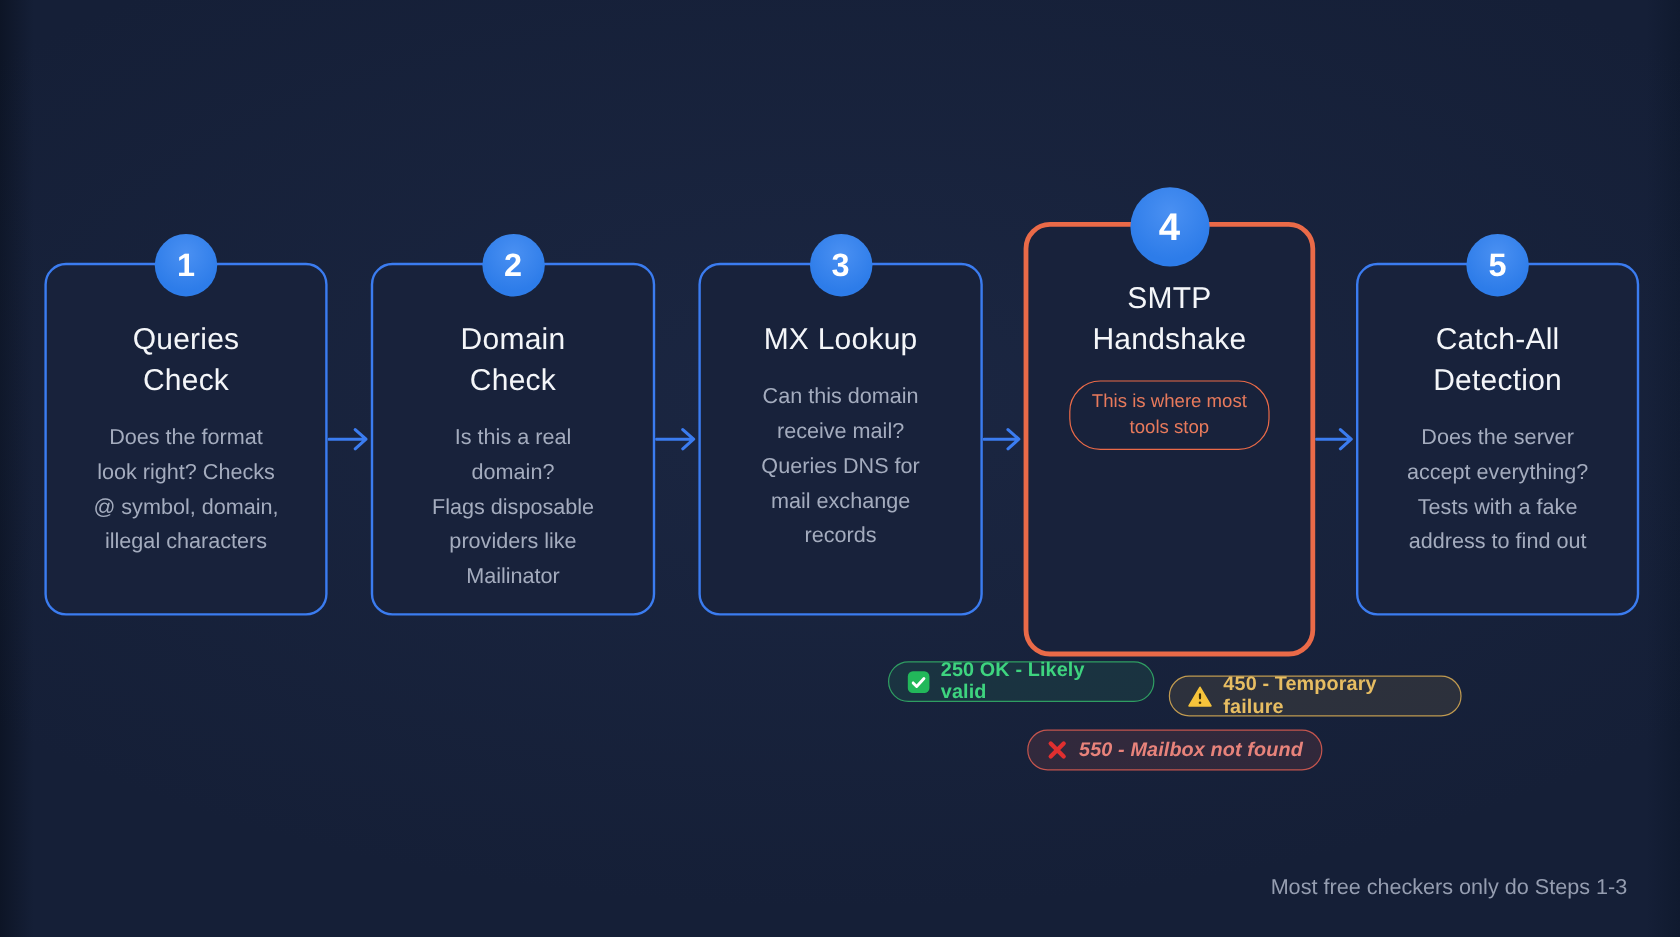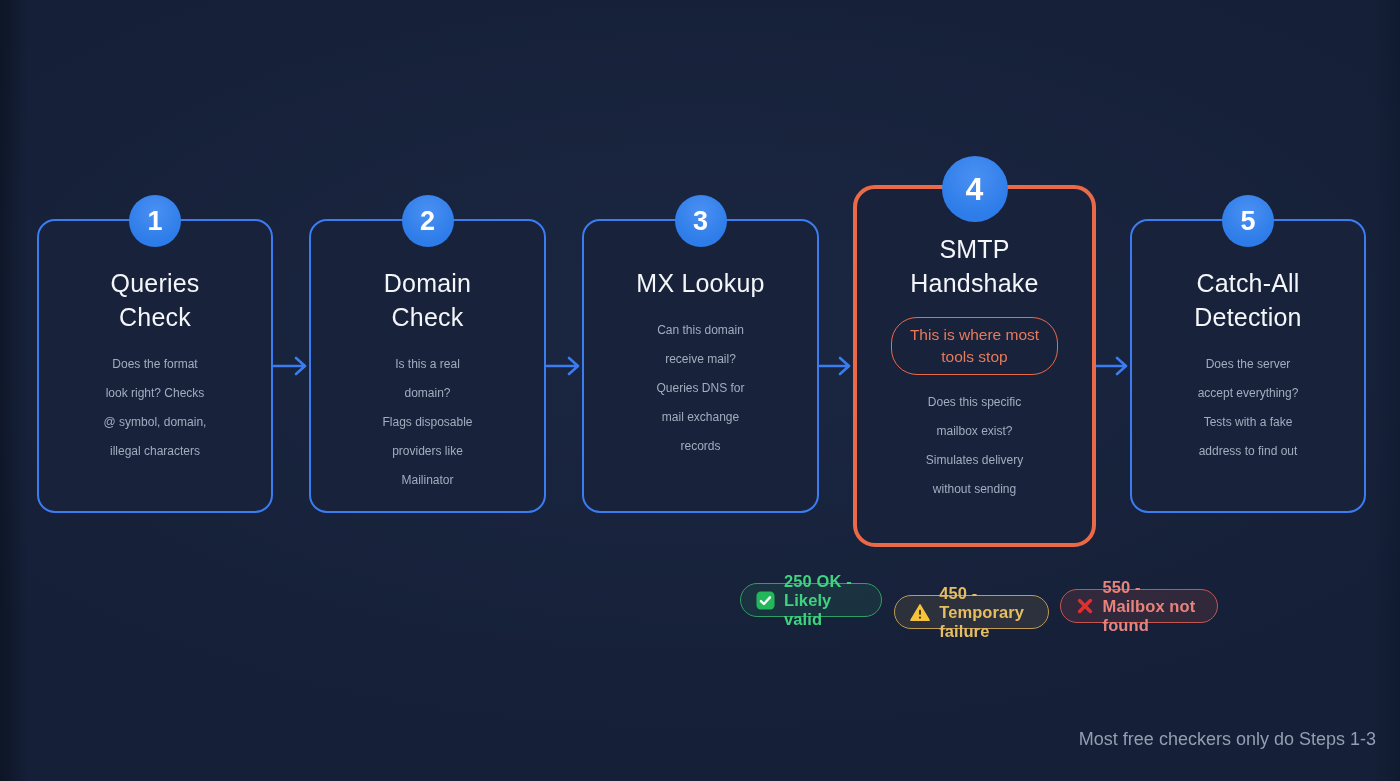--- a/index.html
+++ b/index.html
@@ -60,21 +60,21 @@
   .card.highlight .num{ width:66px; height:66px; font-size:32px; }
   .card-title{
     color:var(--title);
     font-size:25px; font-weight:normal; line-height:1.35;
     white-space:pre-line;
     margin-bottom:15px;
     letter-spacing:.2px;
   }
   .card-body{
     color:var(--body);
-    font-size:12px; line-height:29px;
+    font-size:18px; line-height:29px;
     white-space:pre-line;
     text-align:center;
   }
   .callout{
     border:1.5px solid var(--orange);
     color:#e87a5c;
     border-radius:26px;
     padding:6px 18px;
     font-size:15.5px; font-weight:normal; line-height:1.45;
     white-space:pre-line;
@@ -83,40 +83,40 @@
   .arrow{
     flex:1 1 auto;
     height:26px;
     display:flex; align-items:center; justify-content:center;
     color:var(--blue);
   }
   .arrow svg{display:block;}
 
   
   .badges{
-    position:absolute; left:740px; top:583px; width:478px;
-    display:flex; flex-direction:row; align-items:center; gap:11px;
+    position:absolute; left:740px; top:551px; width:478px;
+    display:flex; flex-direction:column; align-items:center; gap:11px;
   }
   .badge-row{ display:flex; gap:12px; }
   .badge{
     display:inline-flex; align-items:center; gap:9px;
     border-radius:999px;
     padding:5px 15px;
     font-size:16.5px; font-weight:bold;
     height:34px;
     letter-spacing:.1px;
   }
   .badge svg{display:block;}
   .badge.ok{    color:var(--green); border:1.5px solid #2f9e62; background:rgba(46,170,100,0.13); }
   .badge.warn{  color:var(--amber); border:1.5px solid #c09a50; background:rgba(205,165,80,0.12);margin-top:12px; }
-  .badge.err{   color:var(--red);   border:1.5px solid #c4554e; background:rgba(210,85,75,0.15); }
+  .badge.err{   color:var(--red);   border:1.5px solid #c4554e; background:rgba(210,85,75,0.15);font-style:italic; }
 
   
   .footer-note{
-    position:absolute; right:24px; bottom:31px;
+    position:absolute; right:44px; bottom:31px;
     color:var(--footer); font-size:18px;
   }
 </style>
 </head>
 <body>
 
 <div class="flow">
 
   <div class="card">
     <div class="num">1</div>
@@ -166,24 +166,20 @@
         <path d="M1 13 H29 M21 5 L30 13 L21 21"></path>
       </svg>
   </div>
 
   <div class="card highlight">
     <div class="num">4</div>
     <div class="card-title">SMTP
 Handshake</div>
     <div class="callout">This is where most
 tools stop</div>
-    <div class="card-body">Does this specific
-mailbox exist?
-Simulates delivery
-without sending</div>
   </div>
 
   <div class="arrow">
     <svg width="34" height="26" viewBox="0 0 34 26" fill="none" stroke="currentColor" stroke-width="2.6" stroke-linecap="round" stroke-linejoin="round">
         <path d="M1 13 H29 M21 5 L30 13 L21 21"></path>
       </svg>
   </div>
 
   <div class="card">
     <div class="num">5</div>

